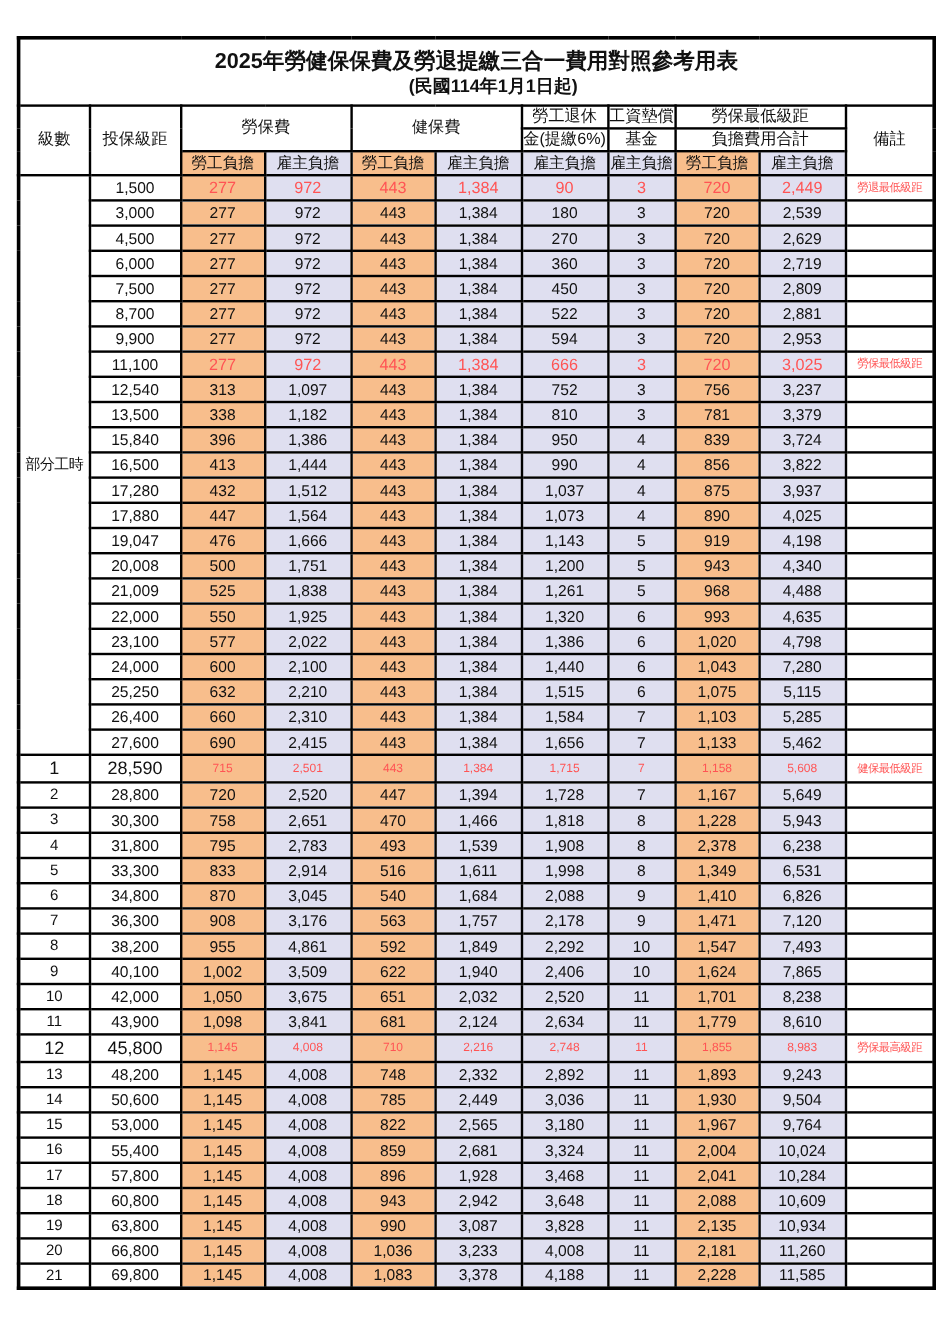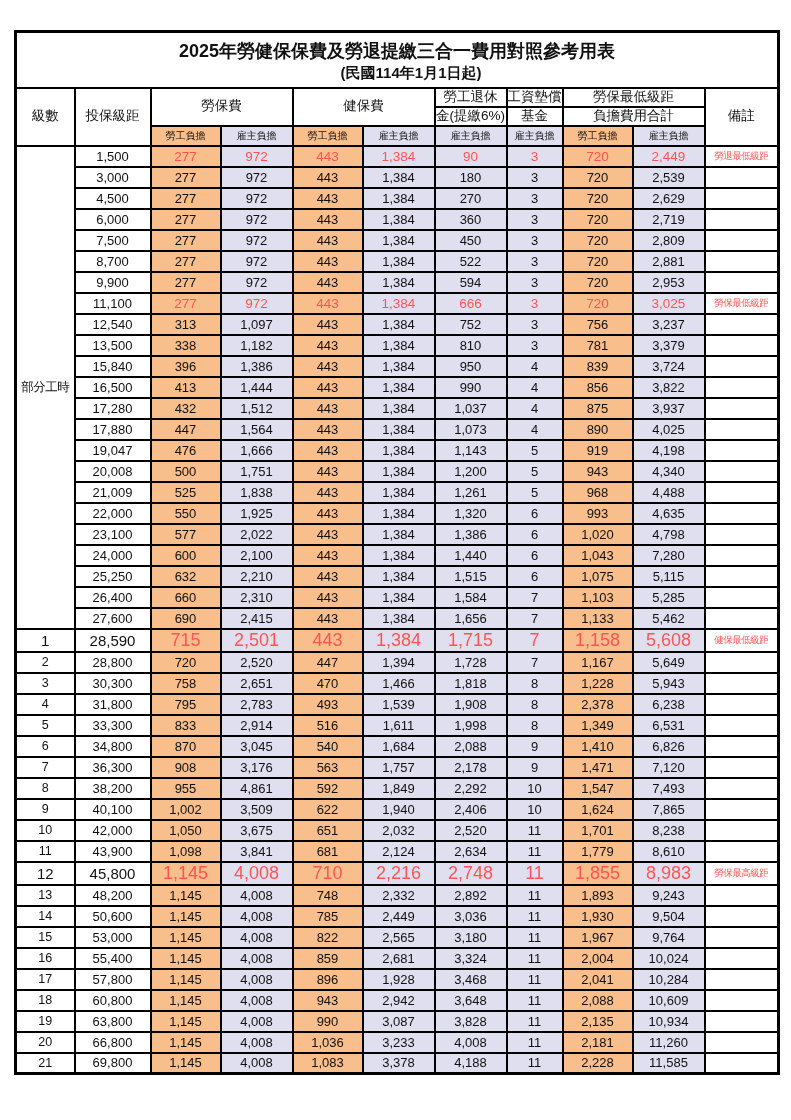--- a/index.html
+++ b/index.html
@@ -44,33 +44,33 @@
   col.c-v6{width:56px;}
   col.c-v7{width:70px;}
   col.c-v8{width:72px;}
   col.c-note{width:74px;}
 
   .title-cell{height:56px;border-bottom:2px solid var(--c-border);}
   .title-main{font-size:18px;font-weight:700;line-height:1.45;}
   .title-sub{font-size:15px;font-weight:700;line-height:1.2;display:block;padding-left:28px;}
 
   .hrow th{font-size:13.5px;height:19px;line-height:1.1;}
-  .subhead th{font-size:10px;height:20px;}
+  .subhead th{font-size:13px;height:20px;}
   .bg-emp{background:var(--c-emp) !important;}
   .bg-er{background:var(--c-er) !important;}
 
   tbody td{font-size:13px;height:21px;}
   td.salary{font-size:13px;}
   td.level{font-size:12.5px;}
   td.part-time{font-size:12.5px;letter-spacing:-0.5px;}
   td.note{font-size:9.5px;color:var(--c-red);letter-spacing:-0.5px;}
 
   tr.red-row td.val{color:var(--c-red);font-size:13.5px;}
   tr.big-row td{height:23px;}
-  tr.big-row td.val{font-size:18px;}
+  tr.big-row td.val{font-size:10px;}
   tr.big-row td.level, tr.big-row td.salary{font-size:15px;font-weight:400;}
 </style>
 </head>
 <body>
 
 <div class="sheet">
   <table>
     <colgroup>
       <col class="c-level">
         <col class="c-salary">

